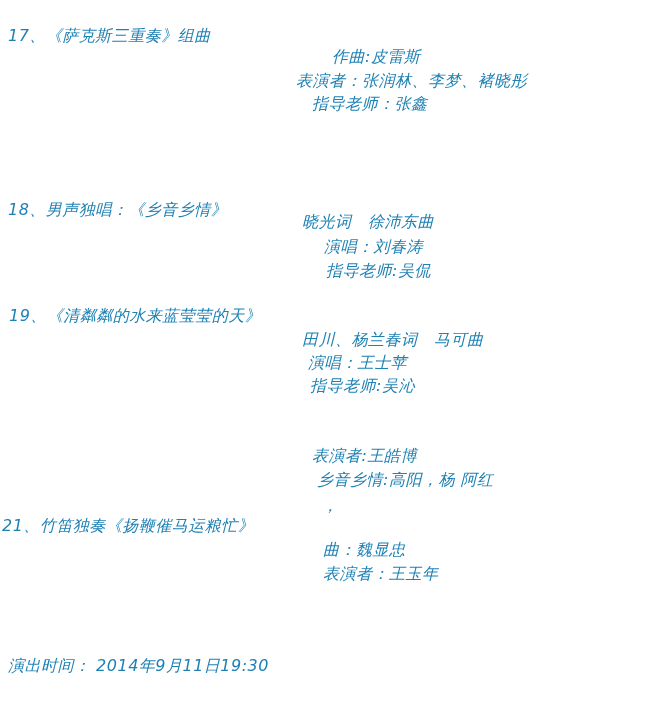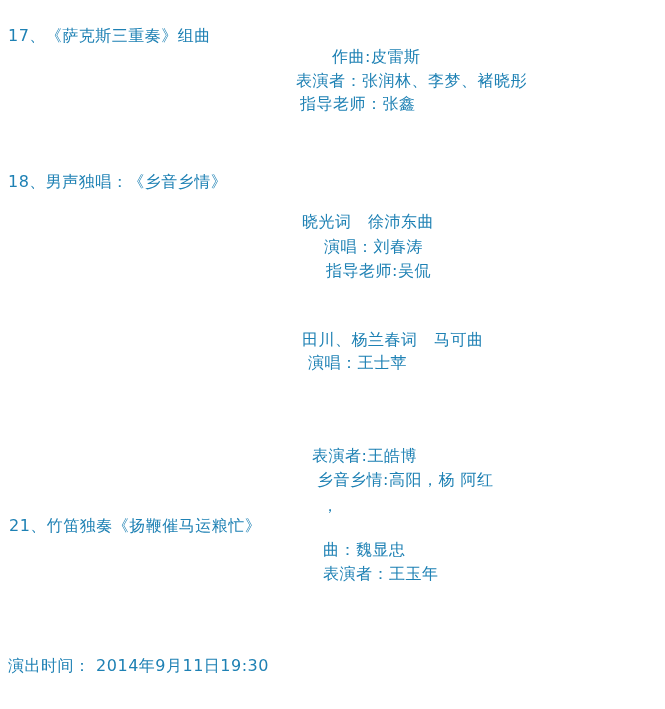--- a/index.html
+++ b/index.html
@@ -16,45 +16,48 @@
     overflow: hidden;
     font-family: "DejaVu Sans", sans-serif;
   }
   .line {
     position: absolute;
     font-size: 16px;
     line-height: 20px;
     color: var(--ink);
     white-space: pre;
     letter-spacing: 0.5px;
+    font-style: italic;
   }
   .item-title { }
   .footer-line { }
 </style>
 </head>
 <body>
 
 <div class="page">
 
   <div class="line item-title" style="left:8px; top:26px">17、《萨克斯三重奏》组曲</div>
   <div class="line" style="left:332px; top:47px">作曲:皮雷斯</div>
   <div class="line" style="left:296px; top:71px">表演者：张润林、李梦、褚晓彤</div>
-  <div class="line" style="left:300px; top:94px">指导老师：张鑫</div>
+  <div class="line" style="left:312px; top:94px">指导老师：张鑫</div>
 
-  <div class="line item-title" style="left:8px; top:172px">18、男声独唱：《乡音乡情》</div>
+  <div class="line item-title" style="left:8px; top:200px">18、男声独唱：《乡音乡情》</div>
   <div class="line" style="left:324px; top:237px">演唱：刘春涛</div>
   <div class="line" style="left:302px; top:212px">晓光词　徐沛东曲</div>
   <div class="line" style="left:326px; top:261px">指导老师:吴侃</div>
 
+  <div class="line item-title" style="left:9px; top:306px">19、《清粼粼的水来蓝莹莹的天》</div>
   <div class="line" style="left:302px; top:330px">田川、杨兰春词　马可曲</div>
   <div class="line" style="left:308px; top:353px">演唱：王士苹</div>
+  <div class="line" style="left:310px; top:376px">指导老师:吴沁</div>
 
   <div class="line" style="left:312px; top:446px">表演者:王皓博</div>
   <div class="line" style="left:317px; top:470px">乡音乡情:高阳，杨 阿红</div>
   <div class="line" style="left:322px; top:496px">，</div>
 
-  <div class="line item-title" style="left:9px; top:516px">21、竹笛独奏《扬鞭催马运粮忙》</div>
+  <div class="line item-title" style="left:2px; top:516px">21、竹笛独奏《扬鞭催马运粮忙》</div>
   <div class="line" style="left:323px; top:540px">曲：魏显忠</div>
   <div class="line" style="left:323px; top:564px">表演者：王玉年</div>
 
   <div class="line footer-line" style="left:8px; top:656px">演出时间： 2014年9月11日19:30</div>
 
 </div>
 
 </body></html>

